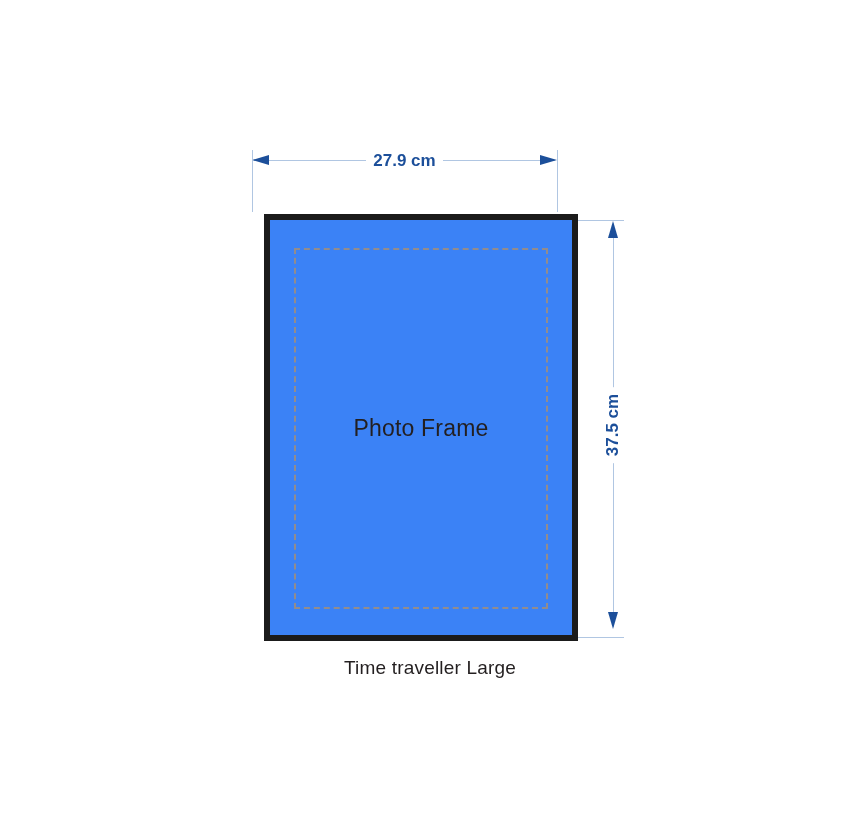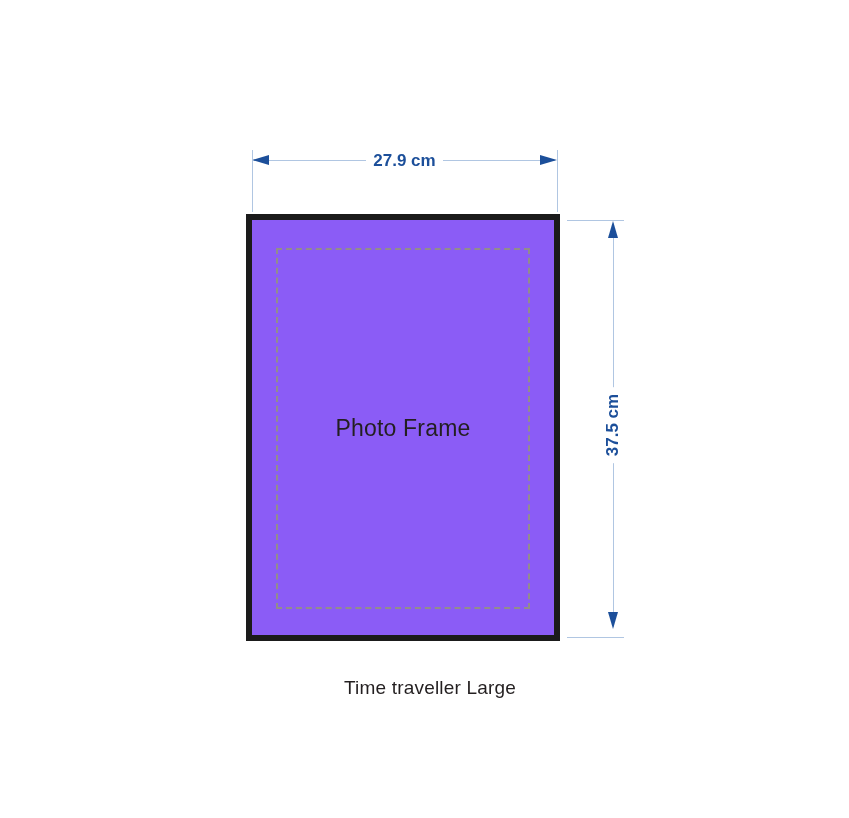--- a/index.html
+++ b/index.html
@@ -17,26 +17,26 @@
     position: relative;
     width: 849px;
     height: 818px;
     background: #ffffff;
     overflow: hidden;
   }
 
   
   .frame {
     position: absolute;
-    left: 246px;
+    left: 264px;
     top: 214px;
     width: 314px;
     height: 427px;
     border: 6px solid var(--frame-black);
-    background: #8b5cf6;
+    background: #3b82f6;
   }
   .mat {
     position: absolute;
     left: 24px;
     right: 24px;
     top: 28px;
     bottom: 26px;
     border: 2px dashed var(--dash-gray);
     display: flex;
     flex-direction: column;
@@ -146,21 +146,20 @@
   .caption {
     position: absolute;
     left: 250px;
     top: 657px;
     width: 360px;
     text-align: center;
     color: var(--text-dark);
     font-size: 19px;
     font-weight: 500;
     letter-spacing: 0.2px;
-    margin-top: 20px;
   }
 </style>
 </head>
 <body>
 
 <div class="canvas">
 
   <div class="dim-top">
     <div class="dim-line"></div>
     <div class="arrow arrow-left"></div>

